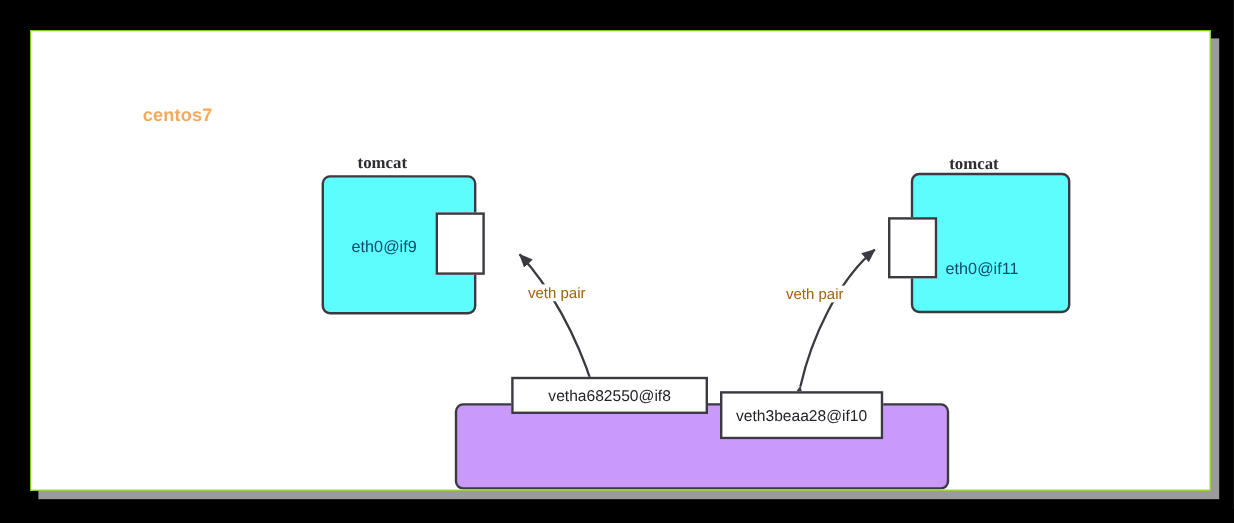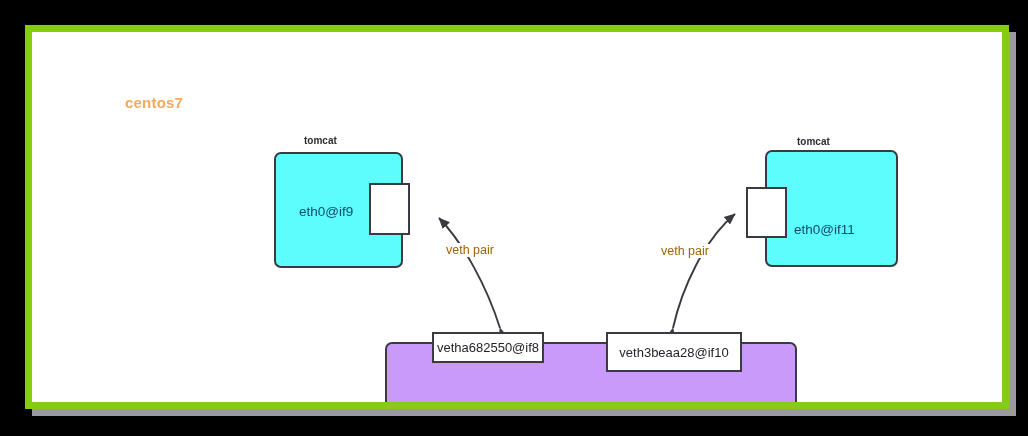--- a/index.html
+++ b/index.html
@@ -31,21 +31,21 @@
     height: 384px;
     background: #9b9b9b;
   }
   #panel {
     position: absolute;
     left: 25px;
     top: 25px;
     width: 984px;
     height: 384px;
     background: #ffffff;
-    border: 7px solid #84cc16;
+    border: 1px solid #84cc16;
     box-sizing: border-box;
     overflow: hidden;
   }
 
   
   #edges {
     position: absolute;
     left: 0;
     top: 0;
     width: 1028px;
@@ -61,24 +61,25 @@
     font-size: 15px;
     font-weight: bold;
     color: #f5a95a;
     letter-spacing: 0.2px;
     white-space: nowrap;
   }
 
   
   .container-title {
     position: absolute;
-    font-size: 10px;
+    font-size: 14px;
     font-weight: bold;
     color: #2c2c32;
     white-space: nowrap;
+    font-family: Liberation Serif, serif;
   }
   #title-left  { left: 272px; top: 103px; }
   #title-right { left: 765px; top: 104px; }
 
   
   .container-box {
     position: absolute;
     background: #5dfdfd;
     border: 2px solid #3a3a40;
     border-radius: 7px;
@@ -136,21 +137,21 @@
     background: #ffffff;
     border: 2px solid #3a3a40;
     box-sizing: border-box;
     display: flex;
     align-items: center;
     justify-content: center;
     font-size: 13px;
     color: #23232a;
     white-space: nowrap;
   }
-  #veth-box-left  { left: 400px; top: 300px; width: 112px; height: 31px; }
+  #veth-box-left  { left: 400px; top: 288px; width: 164px; height: 31px; }
   #veth-box-right { left: 574px; top: 300px; width: 136px; height: 40px; }
 
   
   .pair-label {
     position: absolute;
     font-size: 12.5px;
     color: #a16207;
     background: #ffffff;
     padding: 0 1px;
     white-space: nowrap;

